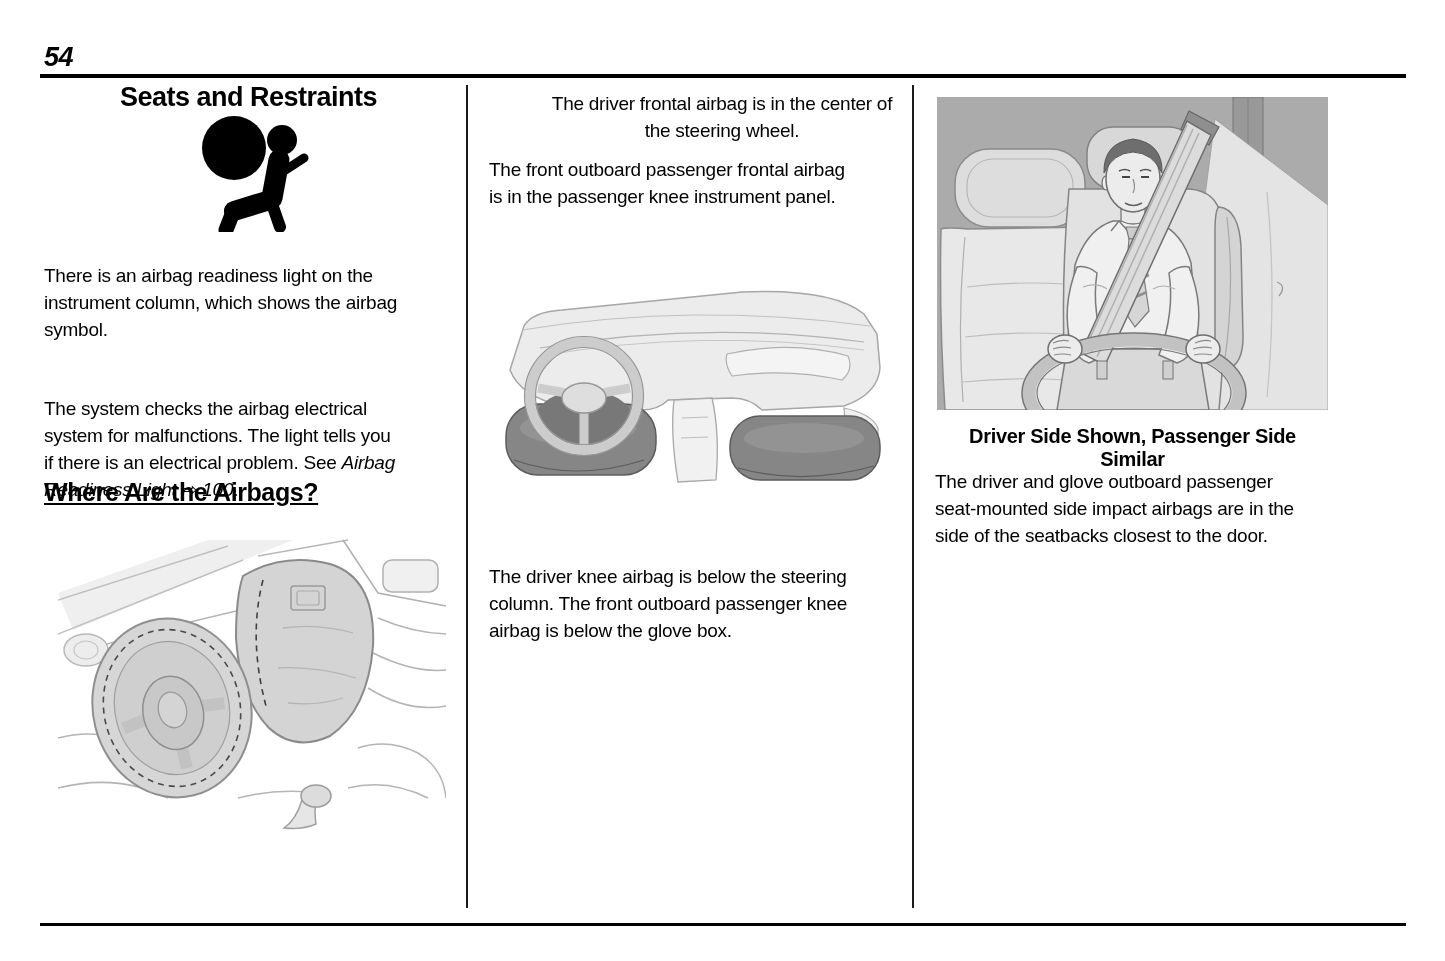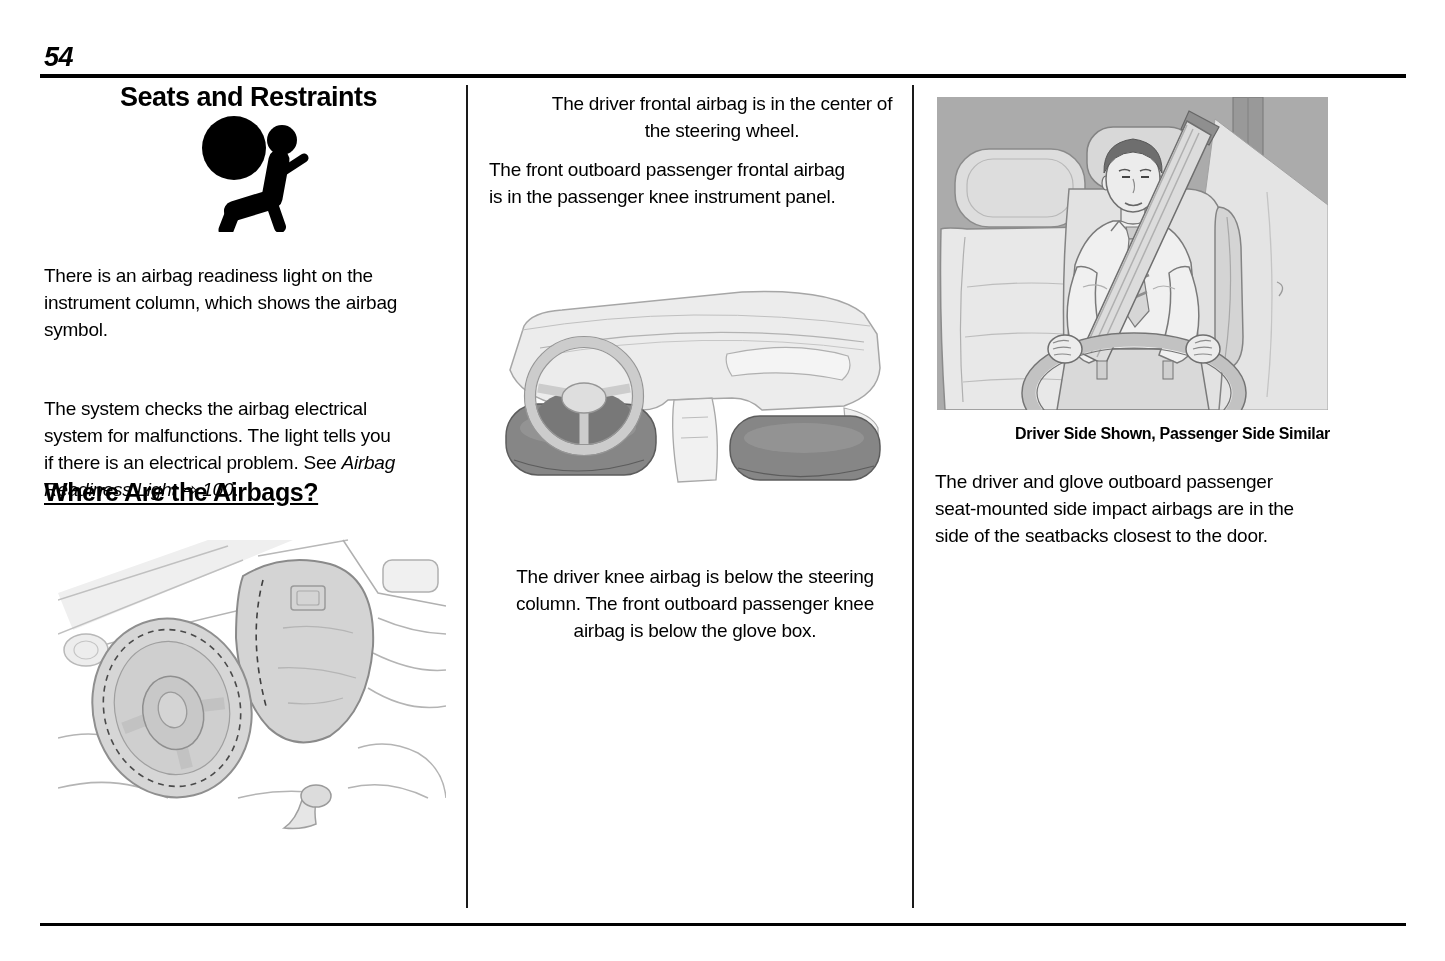--- a/index.html
+++ b/index.html
@@ -19,21 +19,21 @@
   .sep2{left:912px;}
   .para{
     font-size:19px;line-height:27px;letter-spacing:-0.25px;
     white-space:pre-line;color:#000;
   }
   .para i{font-style:italic;}
   .h2{
     font-size:25px;font-weight:bold;letter-spacing:-0.4px;
   }
   .caption{
-    font-size:16px;font-weight:bold;text-align:right;letter-spacing:-0.3px;
+    font-size:20px;font-weight:bold;text-align:center;letter-spacing:-0.3px;
   }
   .ref-link{font-style:italic;}
   svg{display:block;}
 </style>
 </head>
 <body>
 
 <div class="abs page-num">54</div>
 <div class="abs chapter">Seats and Restraints</div>
 <div class="abs rule top"></div>
@@ -151,21 +151,21 @@
     <circle cx="92" cy="128" r="48.5" fill="none" stroke="#969696" stroke-width="1.2"></circle>
     <g stroke="#cccccc" stroke-width="9">
       <line x1="46" y1="120" x2="80" y2="126"></line>
       <line x1="138" y1="120" x2="104" y2="126"></line>
       <line x1="92" y1="176" x2="92" y2="140"></line>
     </g>
     <ellipse cx="92" cy="130" rx="22" ry="15" fill="#dedede" stroke="#969696" stroke-width="1.3"></ellipse>
   </g>
 </svg>
 
-<div class="abs para" style="left:489px;top:563px;width:412px;text-align:center;">The driver knee airbag is below the steering
+<div class="abs para" style="left:489px;top:563px;width:412px;">The driver knee airbag is below the steering
 column. The front outboard passenger knee
 airbag is below the glove box.</div>
 
 <svg class="abs" style="left:937px;top:97px;" width="391" height="313" viewBox="0 0 391 313" role="img">
   <rect x="0" y="0" width="391" height="313" fill="#ababab"></rect>
   <g>
     <rect x="296" y="0" width="30" height="150" fill="#999999" stroke="#777777" stroke-width="1"></rect>
     <line x1="311" y1="0" x2="311" y2="150" stroke="#8a8a8a" stroke-width="1.5"></line>
   </g>
   <g>

